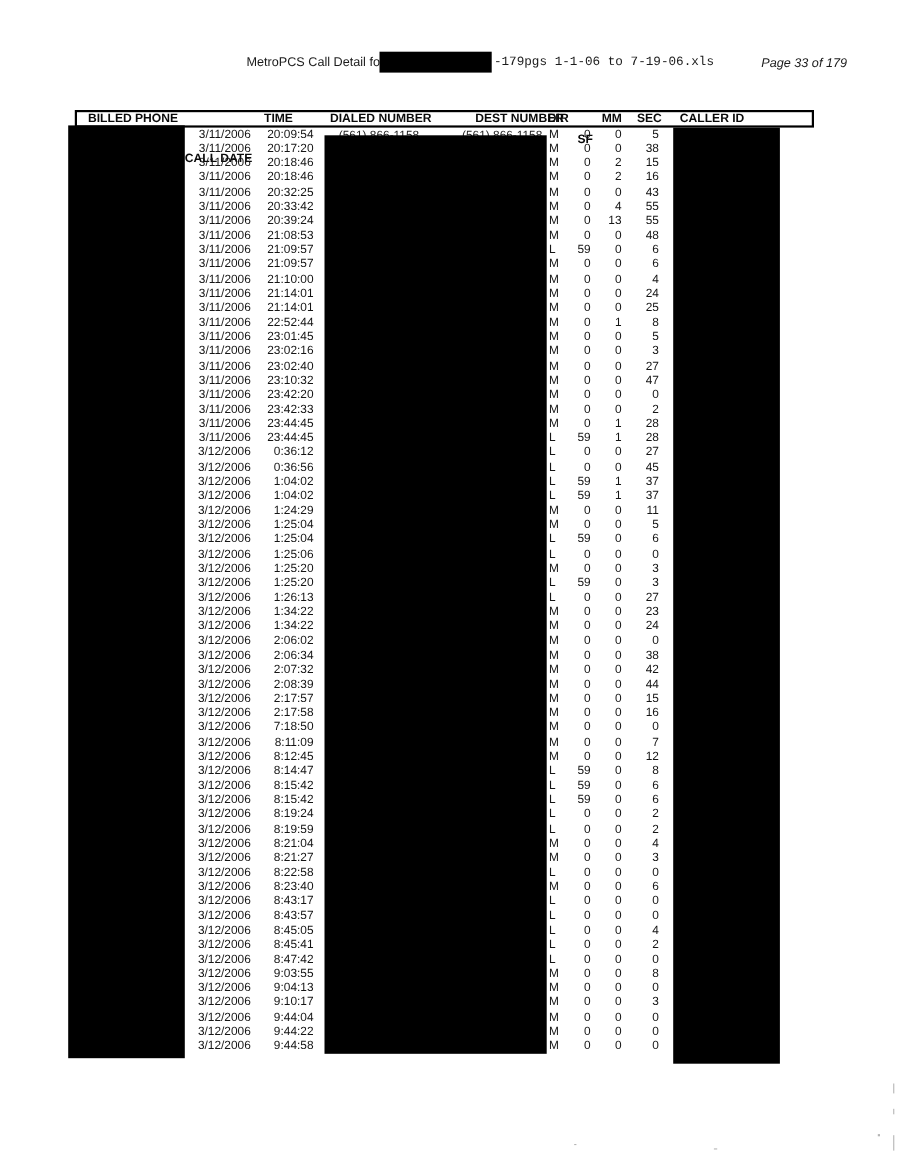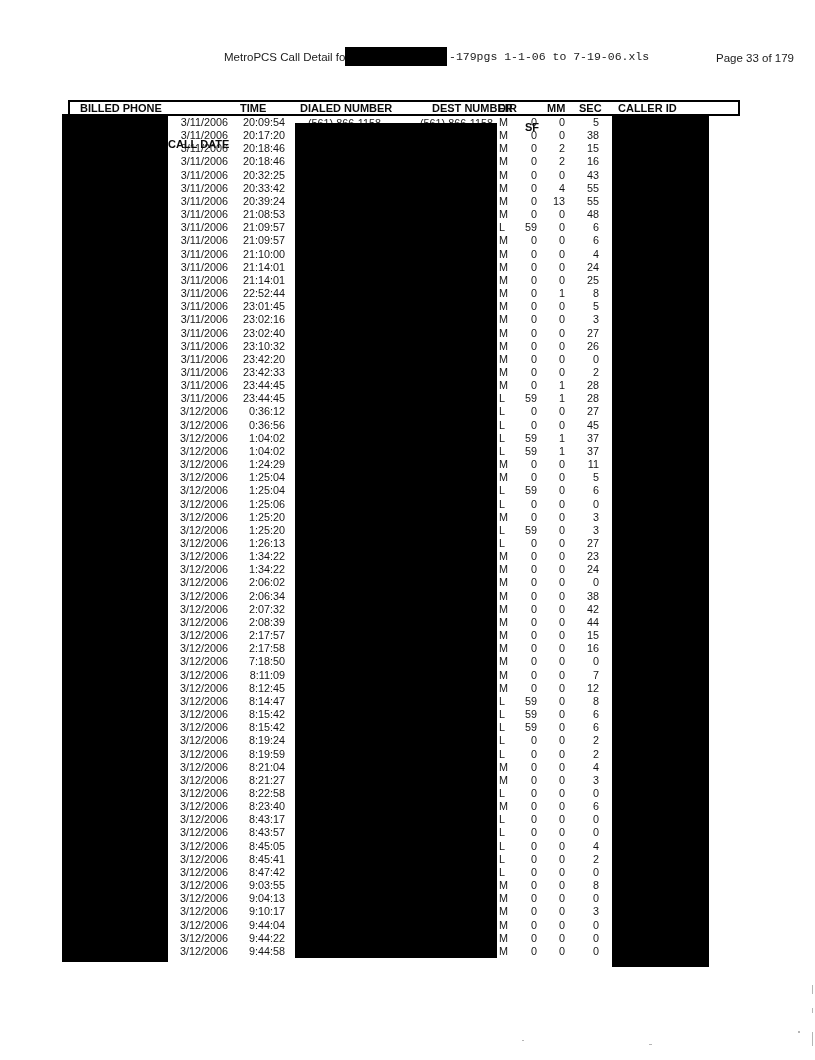--- a/index.html
+++ b/index.html
@@ -72,21 +72,21 @@
   
   .artifact { position: absolute; background: #b5b5b5; }
 </style>
 </head>
 <body>
 
 <div class="page">
 
   <span class="abs doc-title" style="left:224px; top:50px;">MetroPCS Call Detail for</span>
   <span class="abs doc-title" style="left:449px; top:50px;font-family:Liberation Mono, monospace;">-179pgs 1-1-06 to 7-19-06.xls</span>
-  <span class="abs doc-title" style="left:716px; top:51px;">Page 33 of 179</span>
+  <span class="abs doc-title" style="left:692px; top:51px;font-style:italic;">Page 33 of 179</span>
 
   <div class="redact" style="left:345px; top:47px; width:102px; height:19px;"></div>
 
   <div class="tbl-header-box"></div>
   <span class="col-label" style="left:80px;">BILLED PHONE</span>
   <span class="col-label" style="left:168px;margin-top:36px;">CALL DATE</span>
   <span class="col-label" style="left:240px;">TIME</span>
   <span class="col-label" style="left:300px;">DIALED NUMBER</span>
   <span class="col-label" style="left:432px;">DEST NUMBER</span>
   <span class="col-label" style="left:498px;">DIR</span>
@@ -251,21 +251,21 @@
       <span class="c-mm">0</span>
       <span class="c-sec">27</span>
     </div>
 
     <div class="call-row">
       <span class="c-date">3/11/2006</span>
       <span class="c-time">23:10:32</span>
       <span class="c-dir">M</span>
       <span class="c-sf">0</span>
       <span class="c-mm">0</span>
-      <span class="c-sec">26</span>
+      <span class="c-sec">47</span>
     </div>
 
     <div class="call-row">
       <span class="c-date">3/11/2006</span>
       <span class="c-time">23:42:20</span>
       <span class="c-dir">M</span>
       <span class="c-sf">0</span>
       <span class="c-mm">0</span>
       <span class="c-sec">0</span>
     </div>

